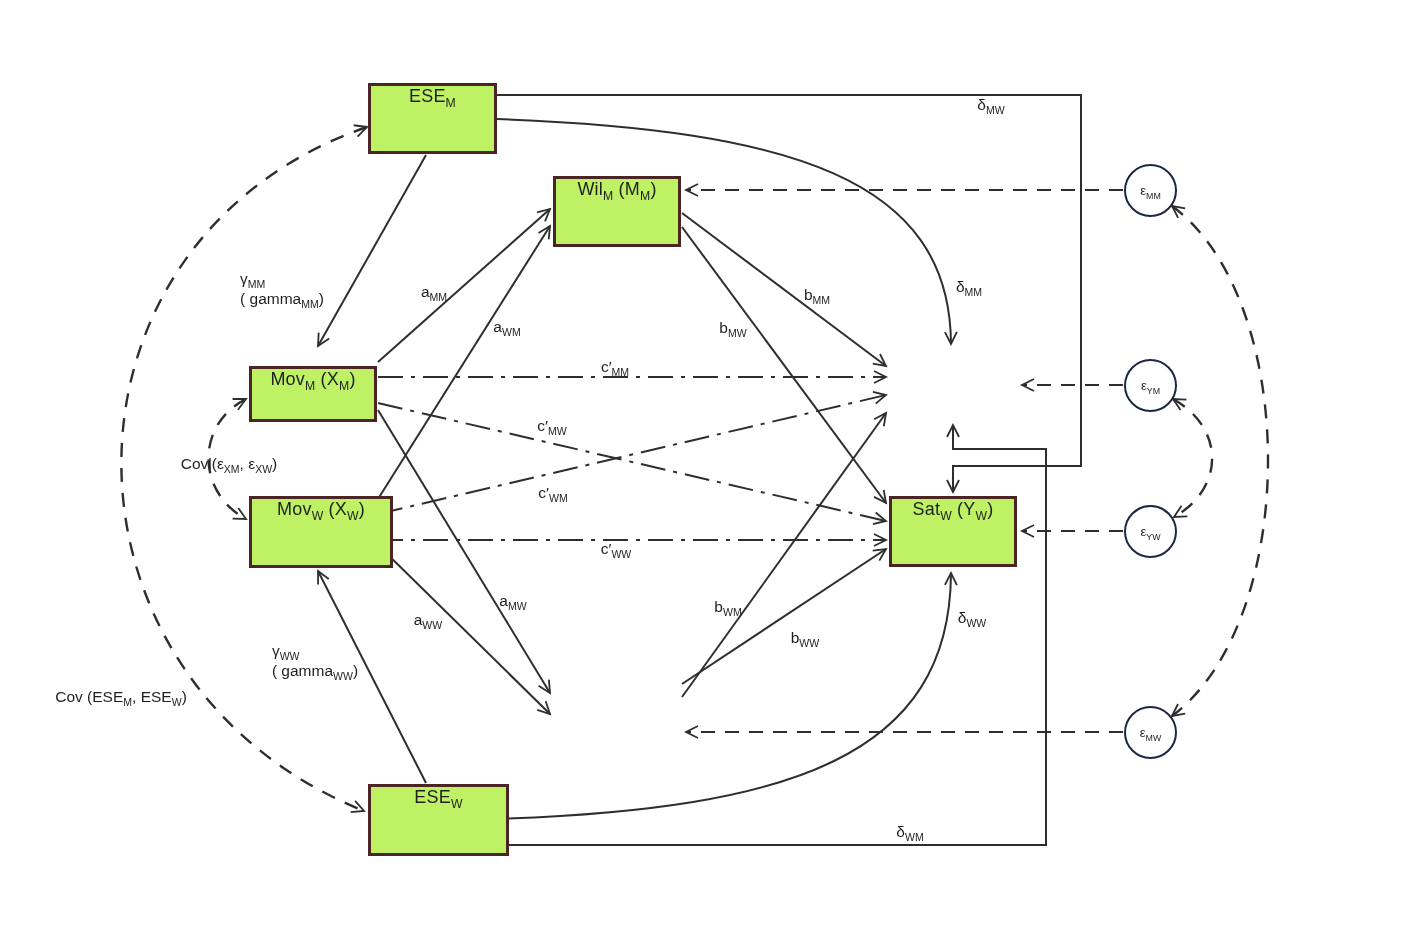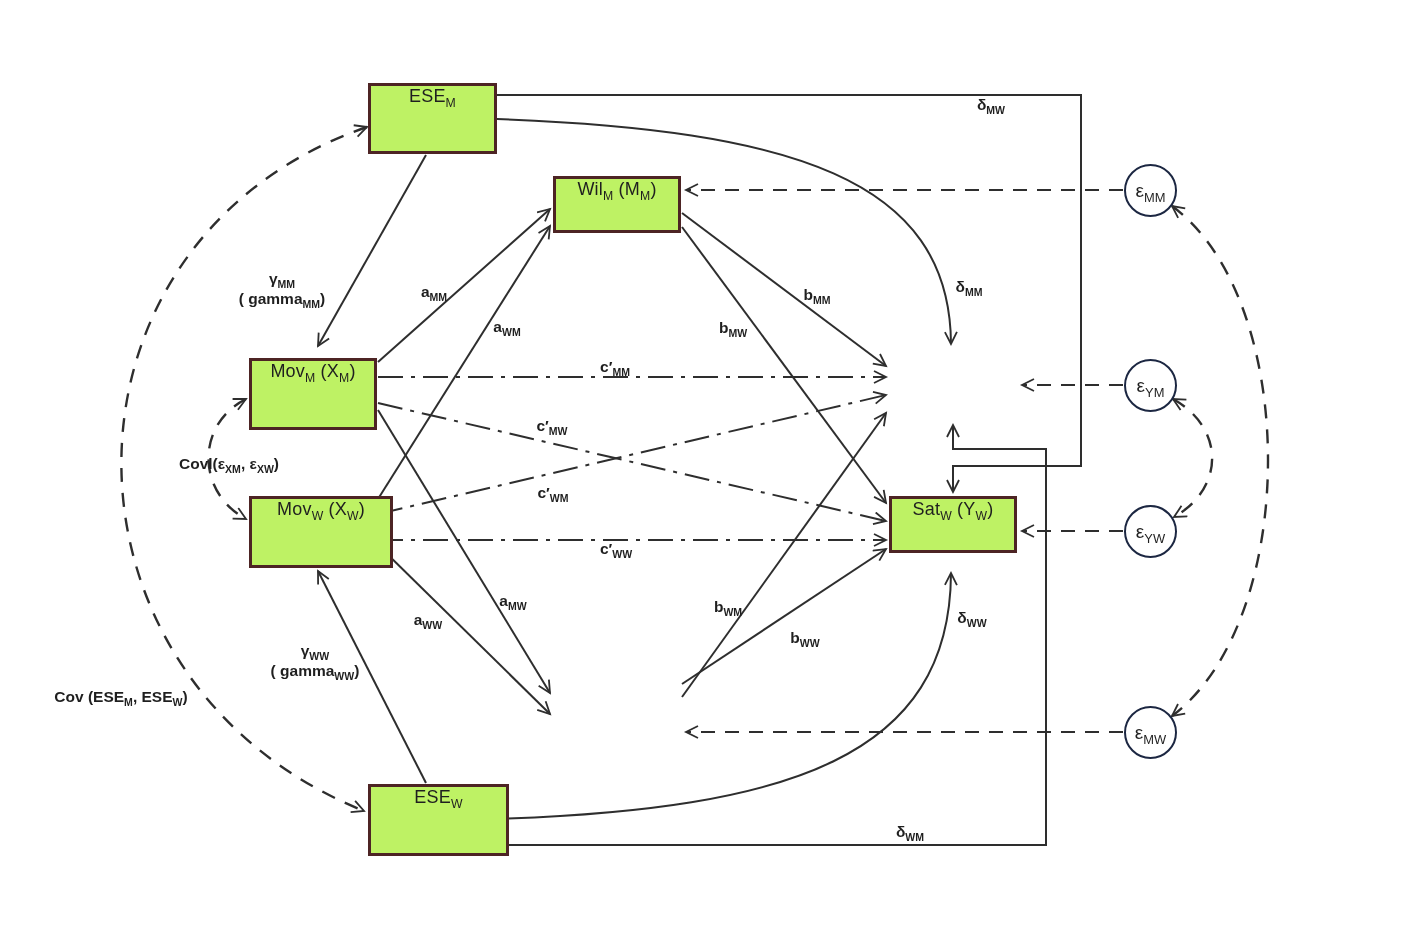--- a/index.html
+++ b/index.html
@@ -22,25 +22,25 @@
   .arc{stroke-width:2.4;stroke-dasharray:14 11;}
   .mk{fill:none;stroke:var(--line);stroke-width:1.8;}
   .box{
     position:absolute;box-sizing:border-box;border:3px solid var(--box);background:#bef264;
     display:flex;align-items:flex-start;justify-content:center;
     font-size:18px;letter-spacing:.2px;white-space:nowrap;
   }
   .err{
     position:absolute;box-sizing:border-box;width:53px;height:53px;border-radius:50%;
     border:2.5px solid var(--circ);background:#fff;
-    display:flex;align-items:center;justify-content:center;font-size:19px;
+    display:flex;align-items:center;justify-content:center;font-size:13px;
   }
   .lbl{
     position:absolute;transform:translate(-50%,-50%);
-    font-size:15.5px;line-height:1.3;text-align:center;white-space:pre-line;font-weight:bold;
+    font-size:15.5px;line-height:1.3;white-space:pre-line;
   }
   sub{font-size:68%;line-height:0;}
 </style>
 </head>
 <body>
 
 <div id="canvas">
 
   <svg id="wires" width="1426" height="934" viewBox="0 0 1426 934">
     <defs>
@@ -82,30 +82,30 @@
 
     <path class="arc" d="M367,127 C40,240 40,680 364,811" marker-start="url(#ahs)" marker-end="url(#ah)"></path>
     <path class="arc" d="M246,399 C196,424 196,492 246,519" marker-start="url(#ahs)" marker-end="url(#ah)"></path>
     <path class="arc" d="M1173,399 C1225,428 1225,488 1174,517" marker-start="url(#ahs)" marker-end="url(#ah)"></path>
     <path class="arc" d="M1172,206 C1300,300 1300,620 1172,716" marker-start="url(#ahs)" marker-end="url(#ah)"></path>
   </svg>
 
   <div class="box" style="left:368px;top:83px;width:129px;height:71px">
       <span>ESE<sub>M</sub></span>
     </div>
-  <div class="box" style="left:553px;top:176px;width:128px;height:57px">
+  <div class="box" style="left:553px;top:176px;width:128px;height:71px">
       <span>Wil<sub>M</sub> (M<sub>M</sub>)</span>
     </div>
-  <div class="box" style="left:249px;top:358px;width:128px;height:72px">
+  <div class="box" style="left:249px;top:366px;width:128px;height:56px">
       <span>Mov<sub>M</sub> (X<sub>M</sub>)</span>
     </div>
   <div class="box" style="left:249px;top:496px;width:144px;height:72px">
       <span>Mov<sub>W</sub> (X<sub>W</sub>)</span>
     </div>
-  <div class="box" style="left:889px;top:496px;width:128px;height:57px">
+  <div class="box" style="left:889px;top:496px;width:128px;height:71px">
       <span>Sat<sub>W</sub> (Y<sub>W</sub>)</span>
     </div>
   <div class="box" style="left:368px;top:784px;width:141px;height:72px">
       <span>ESE<sub>W</sub></span>
     </div>
 
   <div class="err" style="left:1124px;top:164px">
       <span>ε<sub>MM</sub></span>
     </div>
   <div class="err" style="left:1124px;top:359px">

